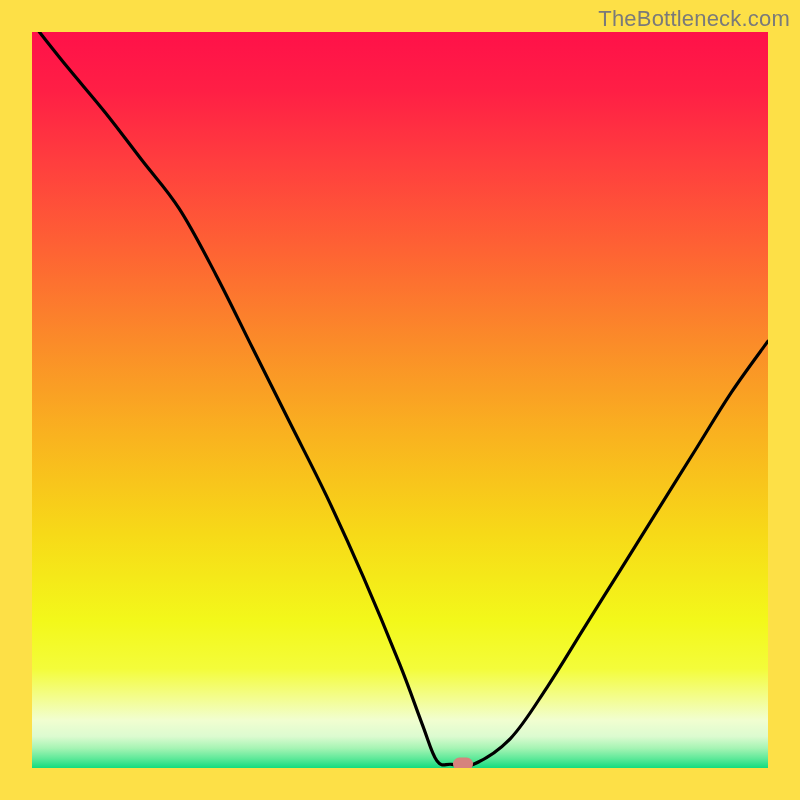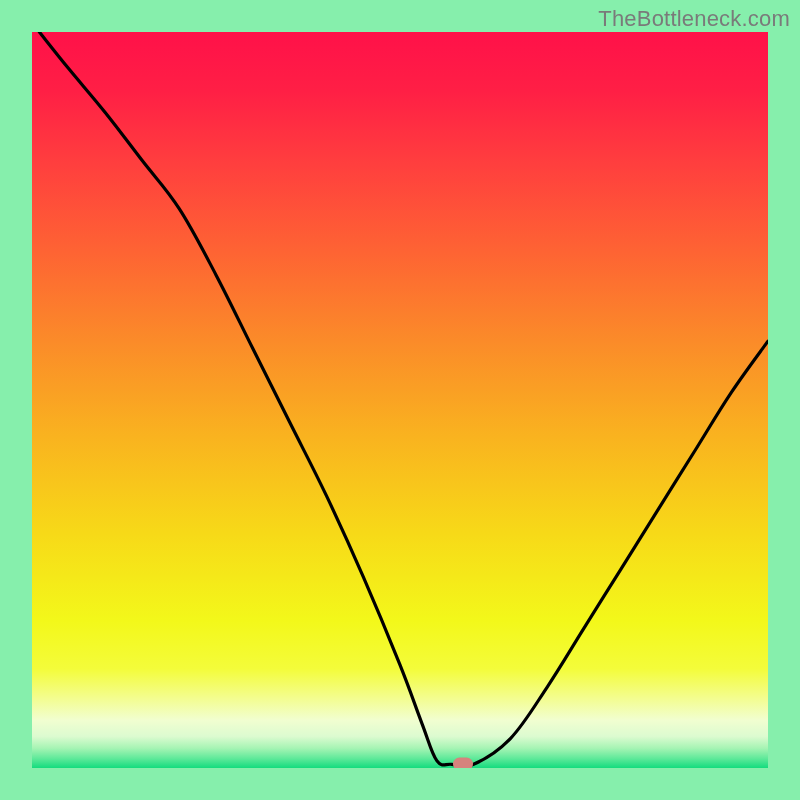--- a/index.html
+++ b/index.html
@@ -10,21 +10,21 @@
     background: #000;
     overflow: hidden;
     font-family: Arial, Helvetica, sans-serif;
   }
   .frame {
     position: absolute;
     left: 0;
     top: 0;
     width: 800px;
     height: 800px;
-    background: #86efac;
+    background: #fde047;
   }
   .plot-area {
     position: absolute;
     left: 32px;
     top: 32px;
     width: 736px;
     height: 736px;
     overflow: hidden;
   }
   .gradient-bg {

